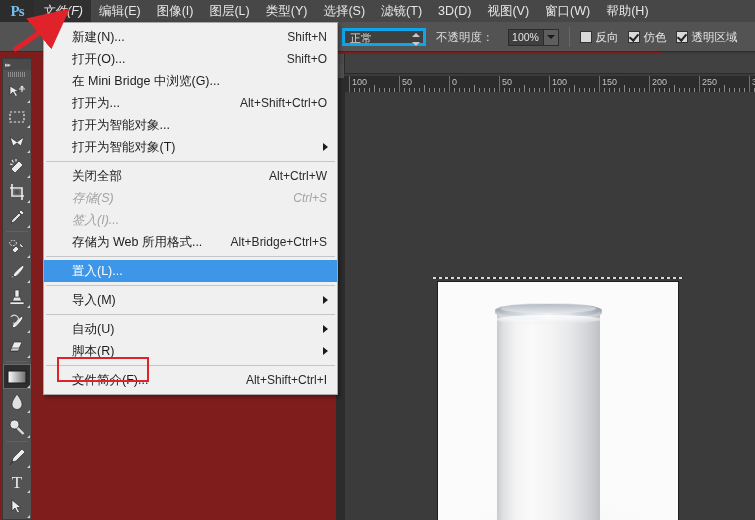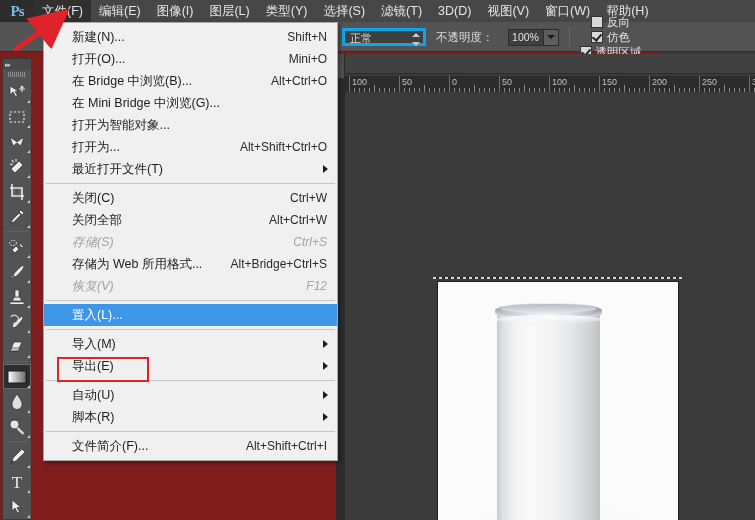--- a/index.html
+++ b/index.html
@@ -31,21 +31,21 @@
     letter-spacing: -1px;
     background: #2c2c2c;
   }
   .menu-item {
     padding: 0 8px; height: 22px;
     display: flex; align-items: center;
     color: #e6e6e6; font-size: 12.5px;
     white-space: nowrap;
     cursor: default;
   }
-  .menu-item.active { background: #303030; }
+  .menu-item.active { background: #303030; font-style: italic; }
 
   
   .optionsbar {
     position: absolute; left: 0; top: 22px;
     width: 755px; height: 30px;
     background: #535353;
     border-bottom: 1px solid #2e2e2e;
   }
   .opt-row {
     position: absolute; left: 342px; top: 0;
@@ -355,21 +355,21 @@
             <i class="up"></i>
             <i class="dn"></i>
           </span>
       </div>
       <span class="opt-label">不透明度：</span>
       <div class="opacity-box">100%</div>
       <div class="opacity-arrow">
           <i></i>
         </div>
       <div class="opt-div"></div>
-      <div id="opt-checks" style="display:flex;align-items:center;flex-direction:column;">
+      <div id="opt-checks" style="display:flex;align-items:center;">
           <div class="chk-wrap">
             <span class="chk"></span>
             <span class="chk-label">反向</span>
           </div>
           <div class="chk-wrap">
             <span class="chk on"></span>
             <span class="chk-label">仿色</span>
           </div>
           <div class="chk-wrap">
             <span class="chk on"></span>
@@ -664,72 +664,59 @@
   </div>
   <div class="scroll-mark"></div>
 
   <div class="dropdown" id="dropdown">
       <div class="dd-row">
         <span class="lbl">新建(N)...</span>
         <span class="sc">Shift+N</span>
       </div>
       <div class="dd-row">
         <span class="lbl">打开(O)...</span>
-        <span class="sc">Mini+O</span>
-      </div>
-      <div class="dd-row">
-        <span class="lbl">在 Bridge 中浏览(B)...</span>
-        <span class="sc">Alt+Ctrl+O</span>
+        <span class="sc">Shift+O</span>
       </div>
       <div class="dd-row">
         <span class="lbl">在 Mini Bridge 中浏览(G)...</span>
-      </div>
-      <div class="dd-row">
-        <span class="lbl">打开为智能对象...</span>
       </div>
       <div class="dd-row">
         <span class="lbl">打开为...</span>
         <span class="sc">Alt+Shift+Ctrl+O</span>
       </div>
       <div class="dd-row">
-        <span class="lbl">最近打开文件(T)</span>
+        <span class="lbl">打开为智能对象...</span>
+      </div>
+      <div class="dd-row">
+        <span class="lbl">打开为智能对象(T)</span>
         <span class="arrow"></span>
       </div>
       <div class="dd-sep"></div>
-      <div class="dd-row">
-        <span class="lbl">关闭(C)</span>
-        <span class="sc">Ctrl+W</span>
-      </div>
       <div class="dd-row">
         <span class="lbl">关闭全部</span>
         <span class="sc">Alt+Ctrl+W</span>
       </div>
       <div class="dd-row dis">
         <span class="lbl">存储(S)</span>
         <span class="sc">Ctrl+S</span>
       </div>
+      <div class="dd-row dis">
+        <span class="lbl">签入(I)...</span>
+      </div>
       <div class="dd-row">
         <span class="lbl">存储为 Web 所用格式...</span>
         <span class="sc">Alt+Bridge+Ctrl+S</span>
-      </div>
-      <div class="dd-row dis">
-        <span class="lbl">恢复(V)</span>
-        <span class="sc">F12</span>
       </div>
       <div class="dd-sep"></div>
       <div class="dd-row hl">
         <span class="lbl">置入(L)...</span>
       </div>
       <div class="dd-sep"></div>
       <div class="dd-row">
         <span class="lbl">导入(M)</span>
-        <span class="arrow"></span>
-      </div>
-      <div class="dd-row">
-        <span class="lbl">导出(E)</span>
         <span class="arrow"></span>
       </div>
       <div class="dd-sep"></div>
       <div class="dd-row">
         <span class="lbl">自动(U)</span>
         <span class="arrow"></span>
       </div>
       <div class="dd-row">
         <span class="lbl">脚本(R)</span>
         <span class="arrow"></span>

